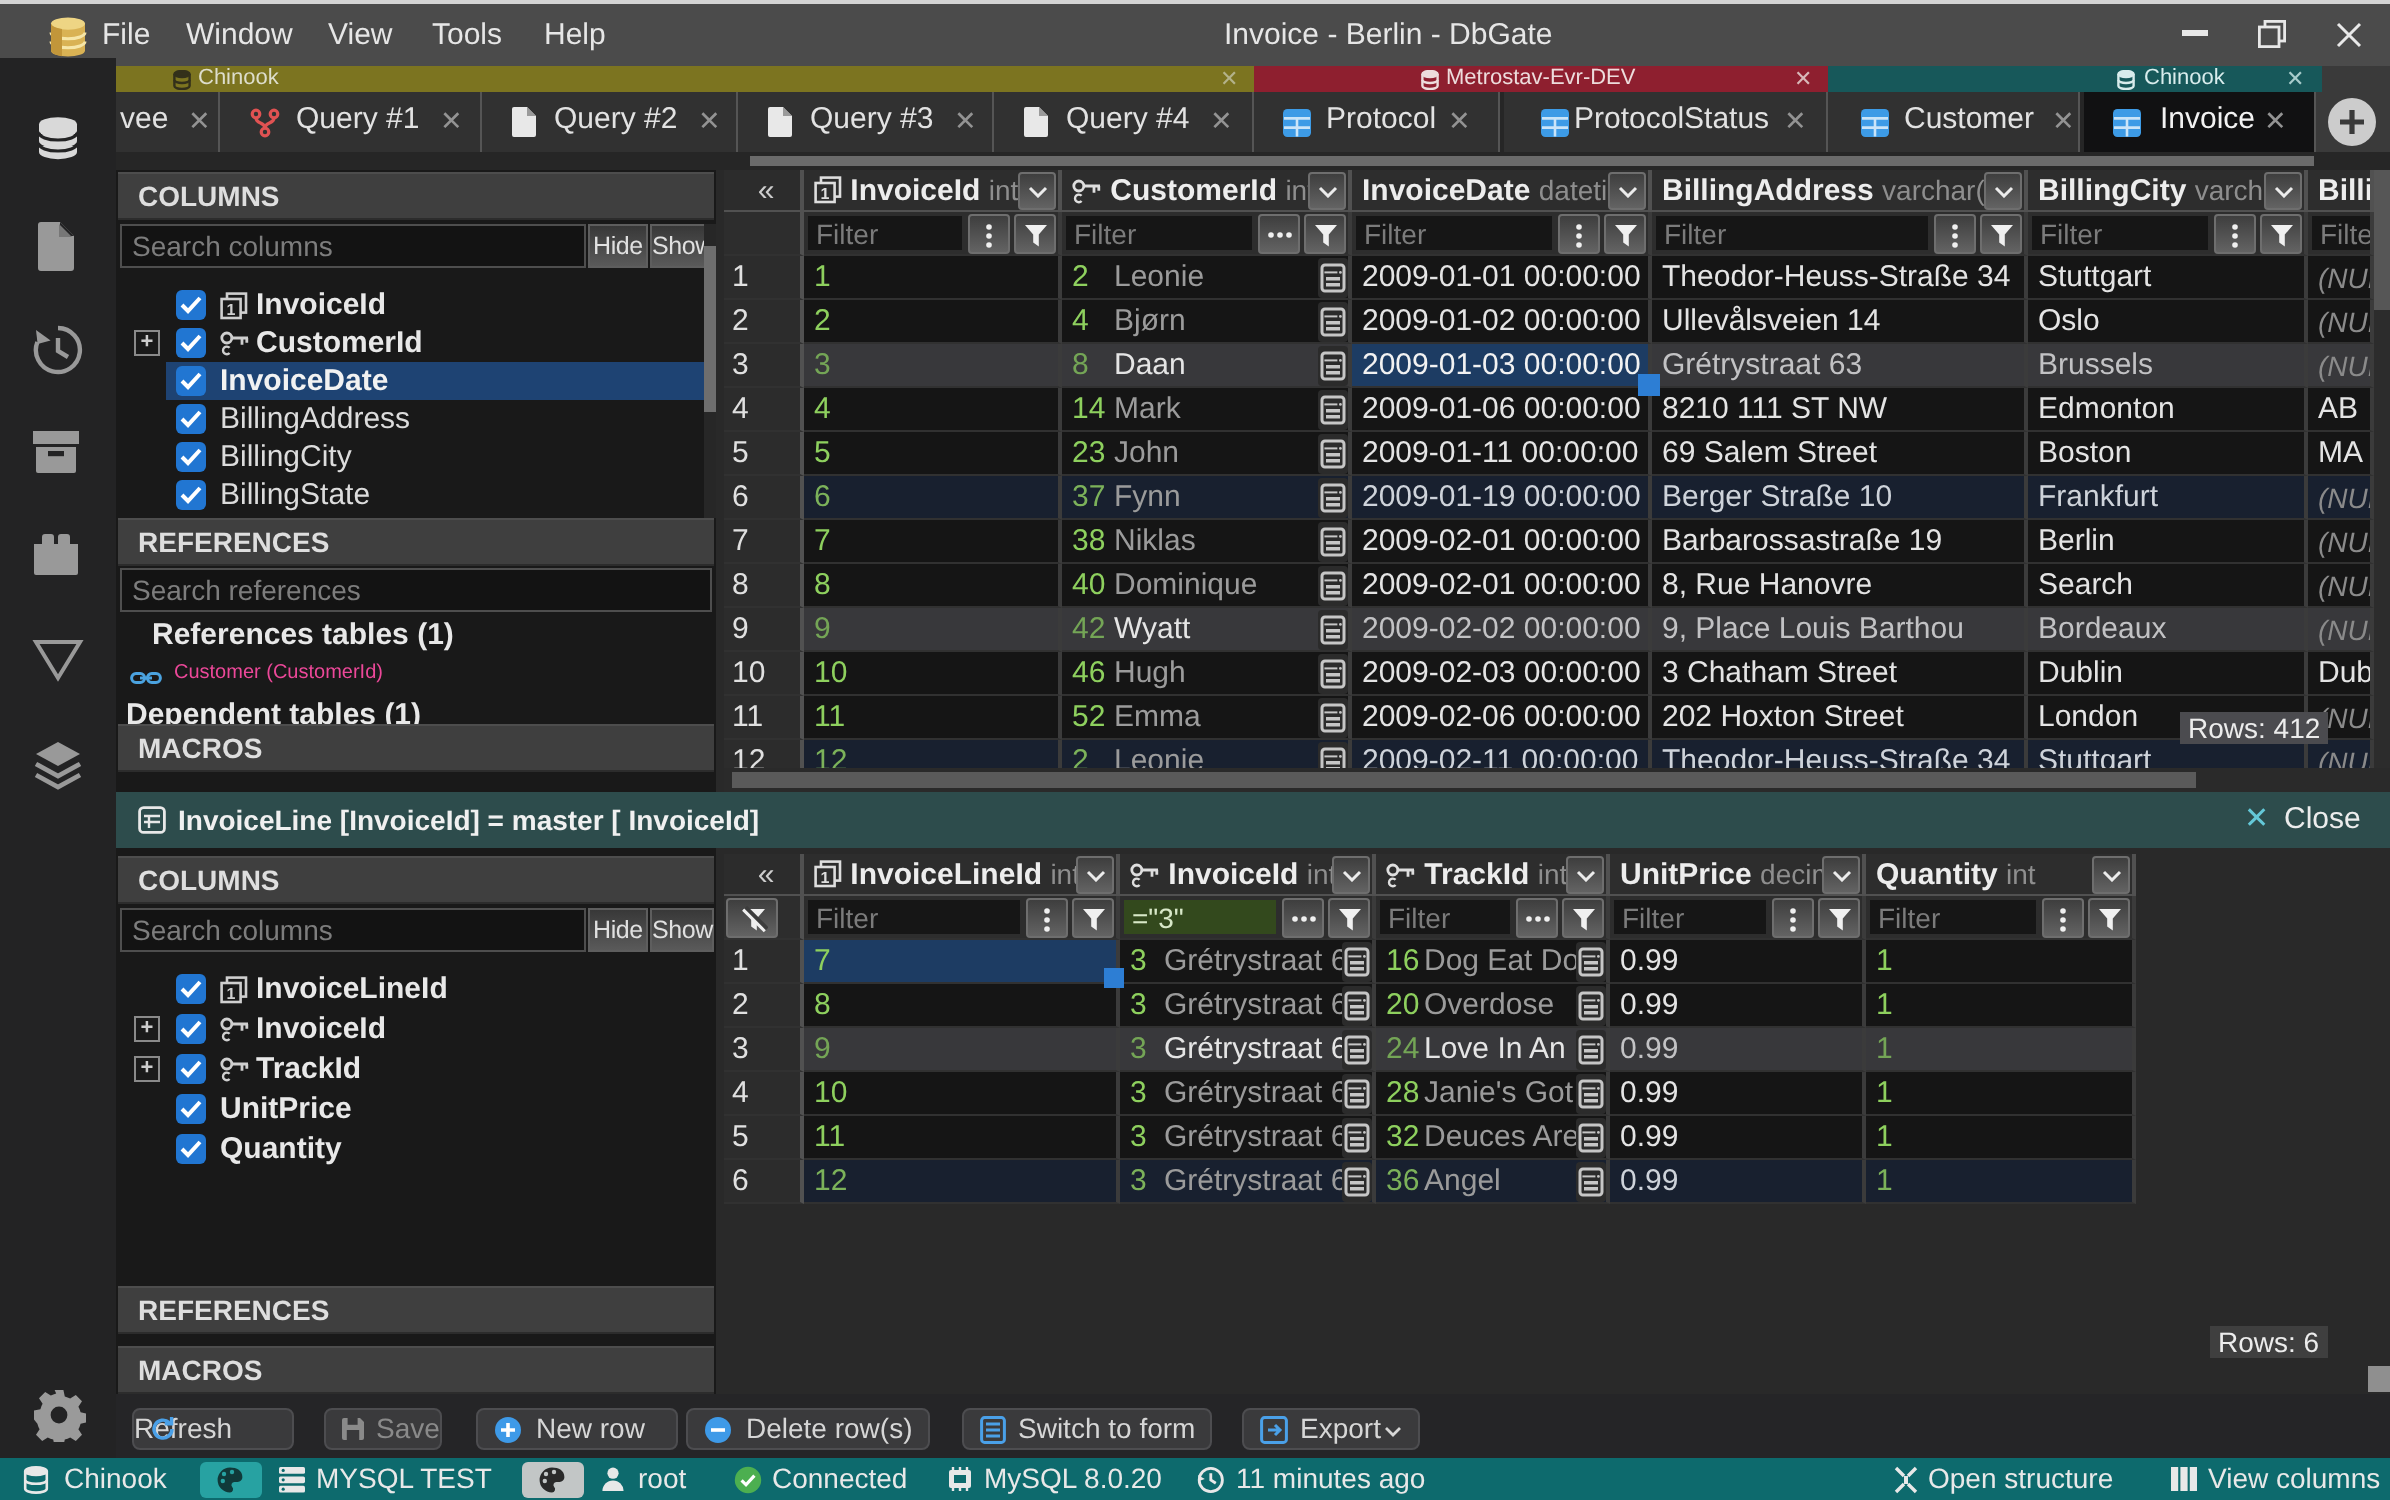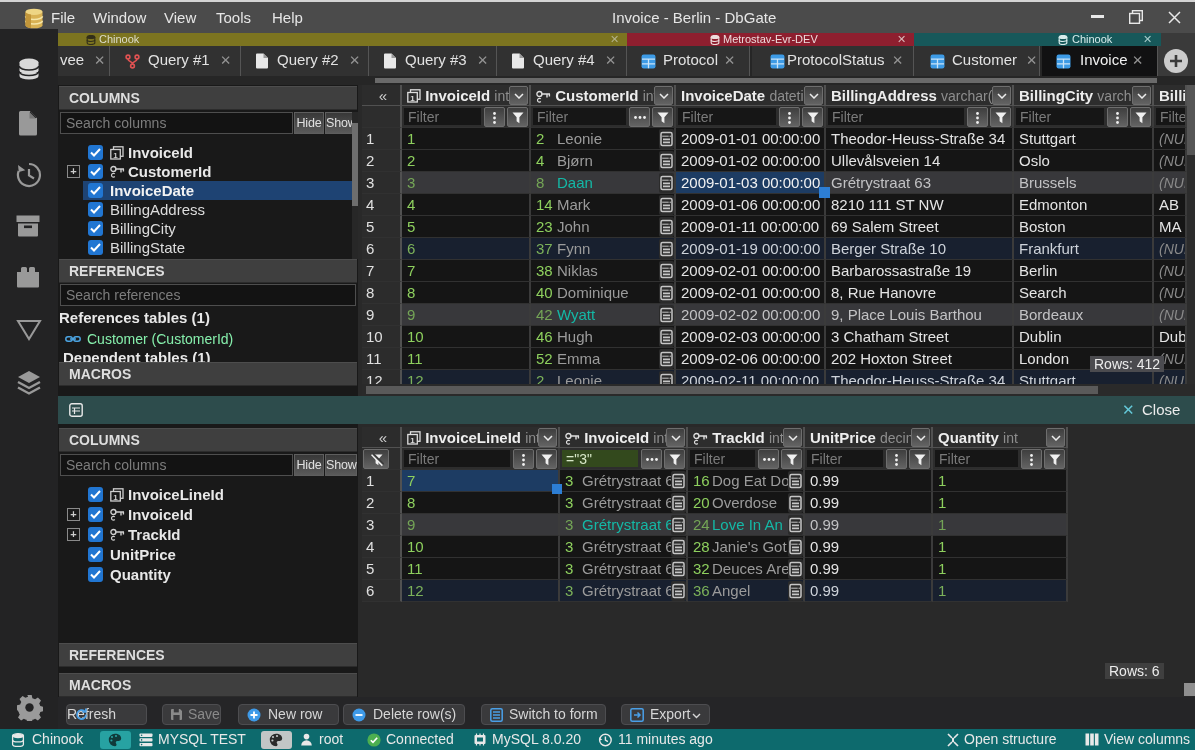--- a/index.html
+++ b/index.html
@@ -55,21 +55,21 @@
 .fbtn { position:absolute; top:1px; width:21px; height:20px; border-radius:2px;
   background:linear-gradient(180deg,#3e3e3e,#636363); border:1px solid #6e6e6e; }
 .fbtn.dots3 { right:24px; }
 .fbtn.funnel { right:1px; }
 .num, .g td.num { color:#8ed05e; }
 .nm { color:#9b9b9b; }
 .fknum { display:inline-block; min-width:21px; }
 .nul, .g td.nul { color:#8a8a8a; font-style:italic; font-size:14px; }
 tr.sg td { background:#38383b; }
 tr.sg .num, .g tr.sg td.num { color:#74a556; }
-tr.sg .nm { color:#14b8a6; }
+tr.sg .nm { color:#e5e5e5; }
 tr.sg td { color:#c2c2c4; }
 tr.sn td { background:#18202f; }
 tr.sn .num, .g tr.sn td.num { color:#7cb25a; }
 tr.sn td { color:#ced3da; }
 tr.sg td.rn, tr.sn td.rn { background:#2c2c2c; color:#e0e0e0; }
 .fkic { position:absolute; right:0; top:1px; width:15px; height:20px; background:#2b2b2b; border-radius:2px; }
 
 .selcell { background:#1d3c63 !important; }
 .badge { position:absolute; background:#4b4b4f; color:#ececec; font-size:14px; height:16px;
   line-height:16px; padding:0 4px; }
@@ -325,22 +325,22 @@
   <div class="crow" style="top:153px">
       <span class="cb" style="left:30px">
         <svg width="11" height="9" viewBox="0 0 11 9">
           <path d="M1 4.5 L4 7.5 L10 1" stroke="#fff" stroke-width="2" fill="none"></path>
         </svg>
       </span>
     <span style="position:absolute;left:52px">BillingState</span>
     </div>
   <div class="band" style="top:174px">REFERENCES</div>
   <div class="sinput" style="left:2px;top:199px;width:296px">Search references</div>
-  <div style="position:absolute;left:1px;top:224px;font-size:15px;font-weight:bold;color:#e8e8e8">References tables (1)</div>
-  <div style="position:absolute;left:7px;top:246px;font-size:14px;color:#86efac">
+  <div style="position:absolute;left:18px;top:224px;font-size:15px;font-weight:bold;color:#e8e8e8">References tables (1)</div>
+  <div style="position:absolute;left:7px;top:246px;font-size:10px;color:#ec4899">
     <svg style="position:absolute;left:0;top:3px" width="16" height="10" viewBox="0 0 16 10">
         <g fill="none" stroke="#4ba3e0" stroke-width="1.5">
           <rect x="0.8" y="2.8" width="6.5" height="4.4" rx="2.2"></rect>
           <rect x="8.7" y="2.8" width="6.5" height="4.4" rx="2.2"></rect>
           <path d="M5 5 h6"></path>
         </g>
       </svg>
     <span style="margin-left:22px">Customer (CustomerId)</span></div>
   <div style="position:absolute;left:5px;top:264px;font-size:15px;font-weight:bold;color:#e8e8e8">Dependent tables (1)</div>
   <div class="band" style="top:277px">MACROS</div>
@@ -679,20 +679,21 @@
 <div style="position:absolute;left:366px;top:386px;width:732px;height:8px;background:#5a5a5a"></div>
 <div class="scroll-v" style="left:1187px;top:85px;width:8px;height:299px"></div>
 <div class="scroll-thumb" style="left:1187px;top:85px;width:8px;height:70px;background:#565656"></div>
 <div class="badge" style="left:1090px;top:356px">Rows: 412</div>
 <div id="detailbar">
   <svg style="position:absolute;left:11px;top:7px" width="14" height="14" viewBox="0 0 14 14">
       <rect x="0.8" y="0.8" width="12.4" height="12.4" rx="2" fill="none" stroke="#e8e8e8" stroke-width="1.4"></rect>
       <path d="M3 5 h8 M3 8 h8" stroke="#e8e8e8" stroke-width="1.2"></path>
       <path d="M5.5 5 v6" stroke="#e8e8e8" stroke-width="1.2"></path>
     </svg>
+  <span style="position:absolute;left:31px">InvoiceLine [InvoiceId] = master [ InvoiceId]</span>
   <span style="position:absolute;left:1064px;color:#64c8d8;font-weight:normal;font-size:15px">✕</span>
   <span style="position:absolute;left:1084px;font-weight:normal;font-size:15px;color:#ececec">Close</span>
 </div>
 <div style="position:absolute;left:58px;top:424px;width:1137px;height:273px;background:#292929"></div>
 <div class="panel" style="top:424px;height:273px">
   <div class="band" style="top:4px">COLUMNS</div>
   <div class="sinput" style="left:2px;top:30px;width:233px">Search columns</div>
   <div class="sbtn" style="left:236px;top:30px;width:30px">Hide</div>
   <div class="sbtn" style="left:267px;top:30px;width:32px">Show</div>
   <div class="crow b" style="top:61px">

